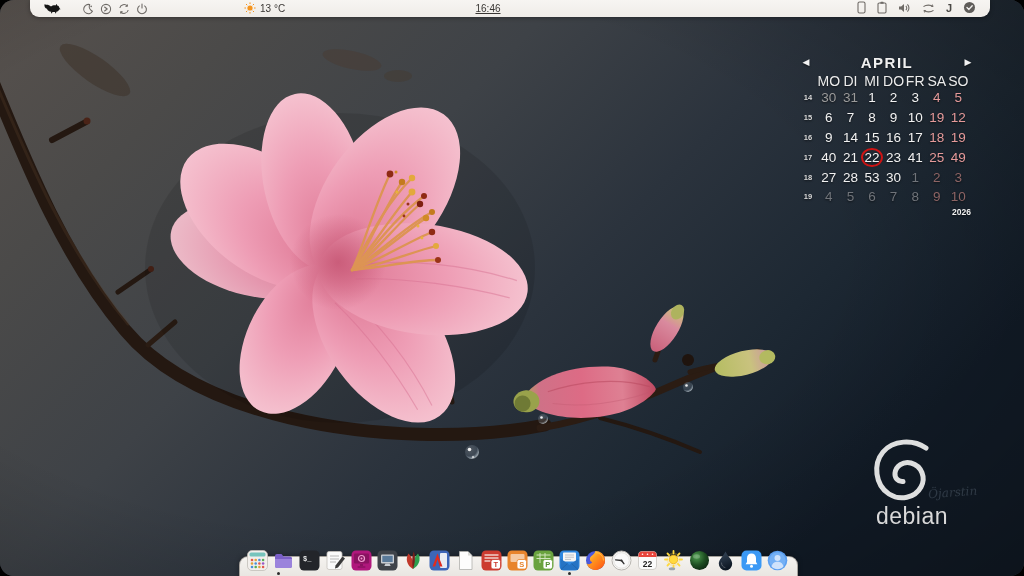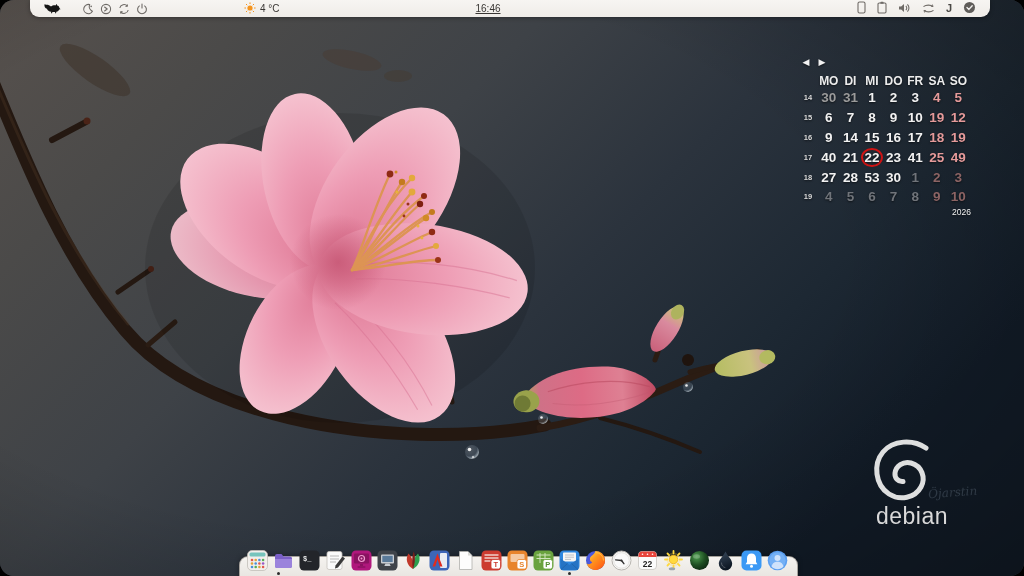--- a/index.html
+++ b/index.html
@@ -30,32 +30,32 @@
   
   .cal{
     position:absolute;left:798px;top:50px;width:178px;color:#f0f0f0;
     text-shadow:0 1px 2px rgba(0,0,0,.55);
   }
   .cal-head{display:flex;align-items:center;height:24px;}
   .cal-arrow{width:16px;font-size:9px;color:#f2f2f2;text-align:center;cursor:default;}
   .cal-title{flex:1;text-align:center;font-size:15px;font-weight:700;letter-spacing:1.5px;}
   .cal-grid{display:grid;grid-template-columns:20px repeat(7,21.6px);}
   .cal-grid span{display:flex;align-items:center;justify-content:center;}
-  .dh{height:14px;font-size:12px;font-weight:700;color:#ececec;}
+  .dh{height:14px;font-size:14px;font-weight:400;color:#ececec;}
   .wk{height:19.8px;font-size:7.5px;font-weight:700;color:#dcdcdc;}
-  .dc{height:19.8px;font-size:13.5px;font-weight:700;color:#f2f2f2;}
+  .dc{height:19.8px;font-size:13.5px;font-weight:400;color:#f2f2f2;}
   .dc.we{color:#e59a9a;}
   .dc.out{color:#9b9b9b;}
   .dc.out2{color:#70747a;}
   .dc.owe{color:#8d6464;}
   .today-ring{
     width:18px;height:15px;border:2px solid #d01414;border-radius:50%;
     display:flex;align-items:center;justify-content:center;
   }
-  .cal-year{position:absolute;right:5px;top:157px;font-size:8.5px;font-weight:400;color:#f0f0f0;}
+  .cal-year{position:absolute;right:5px;top:157px;font-size:8.5px;font-weight:700;color:#f0f0f0;}
 
   
   .dock-bg{
     position:absolute;left:239px;top:556px;width:557px;height:22px;
     background:linear-gradient(#f5f3f0,#e7e4df);
     border:1px solid rgba(110,105,98,.55);border-bottom:none;
     border-radius:9px 9px 0 0;
     box-shadow:0 -1px 5px rgba(0,0,0,.3);
   }
   .dock-row{
@@ -300,21 +300,21 @@
 
     <div class="abs weather">
       <span>
         <svg width="12" height="12" viewBox="0 0 12 12">
           <circle cx="6" cy="6" r="2.6" fill="#f5941e"></circle>
           <g stroke="#f5941e" stroke-width="1">
             <path d="M6 0.4 V2 M6 10 V11.6 M0.4 6 H2 M10 6 H11.6 M2 2 L3.2 3.2 M8.8 8.8 L10 10 M10 2 L8.8 3.2 M3.2 8.8 L2 10"></path>
           </g>
         </svg>
       </span>
-      <span>4 °C</span>
+      <span>13 °C</span>
     </div>
 
     <div class="abs clock">16:46</div>
 
     <div class="abs tray">
       <span>
         <svg width="9" height="13" viewBox="0 0 9 13" fill="none" stroke="#6f6b67" stroke-width="1.1">
           <rect x="1" y="1" width="7" height="11" rx="1.6"></rect>
         </svg>
       </span>
@@ -344,20 +344,21 @@
           <circle cx="6.5" cy="6.5" r="5.5" fill="#5f5c59"></circle>
           <path d="M4 6.6 L5.9 8.4 L9.2 4.8" stroke="#f2f0ee" stroke-width="1.4" fill="none" stroke-linecap="round" stroke-linejoin="round"></path>
         </svg>
       </span>
     </div>
   </div>
 
   <div class="cal">
     <div class="cal-head">
       <span class="cal-arrow">◀</span>
+      <span class="cal-title">APRIL</span>
       <span class="cal-arrow">▶</span>
     </div>
     <div class="cal-grid" id="cal-grid">
         <span class="dh"></span>
         <span class="dh">MO</span>
         <span class="dh">DI</span>
         <span class="dh">MI</span>
         <span class="dh">DO</span>
         <span class="dh">FR</span>
         <span class="dh">SA</span>

